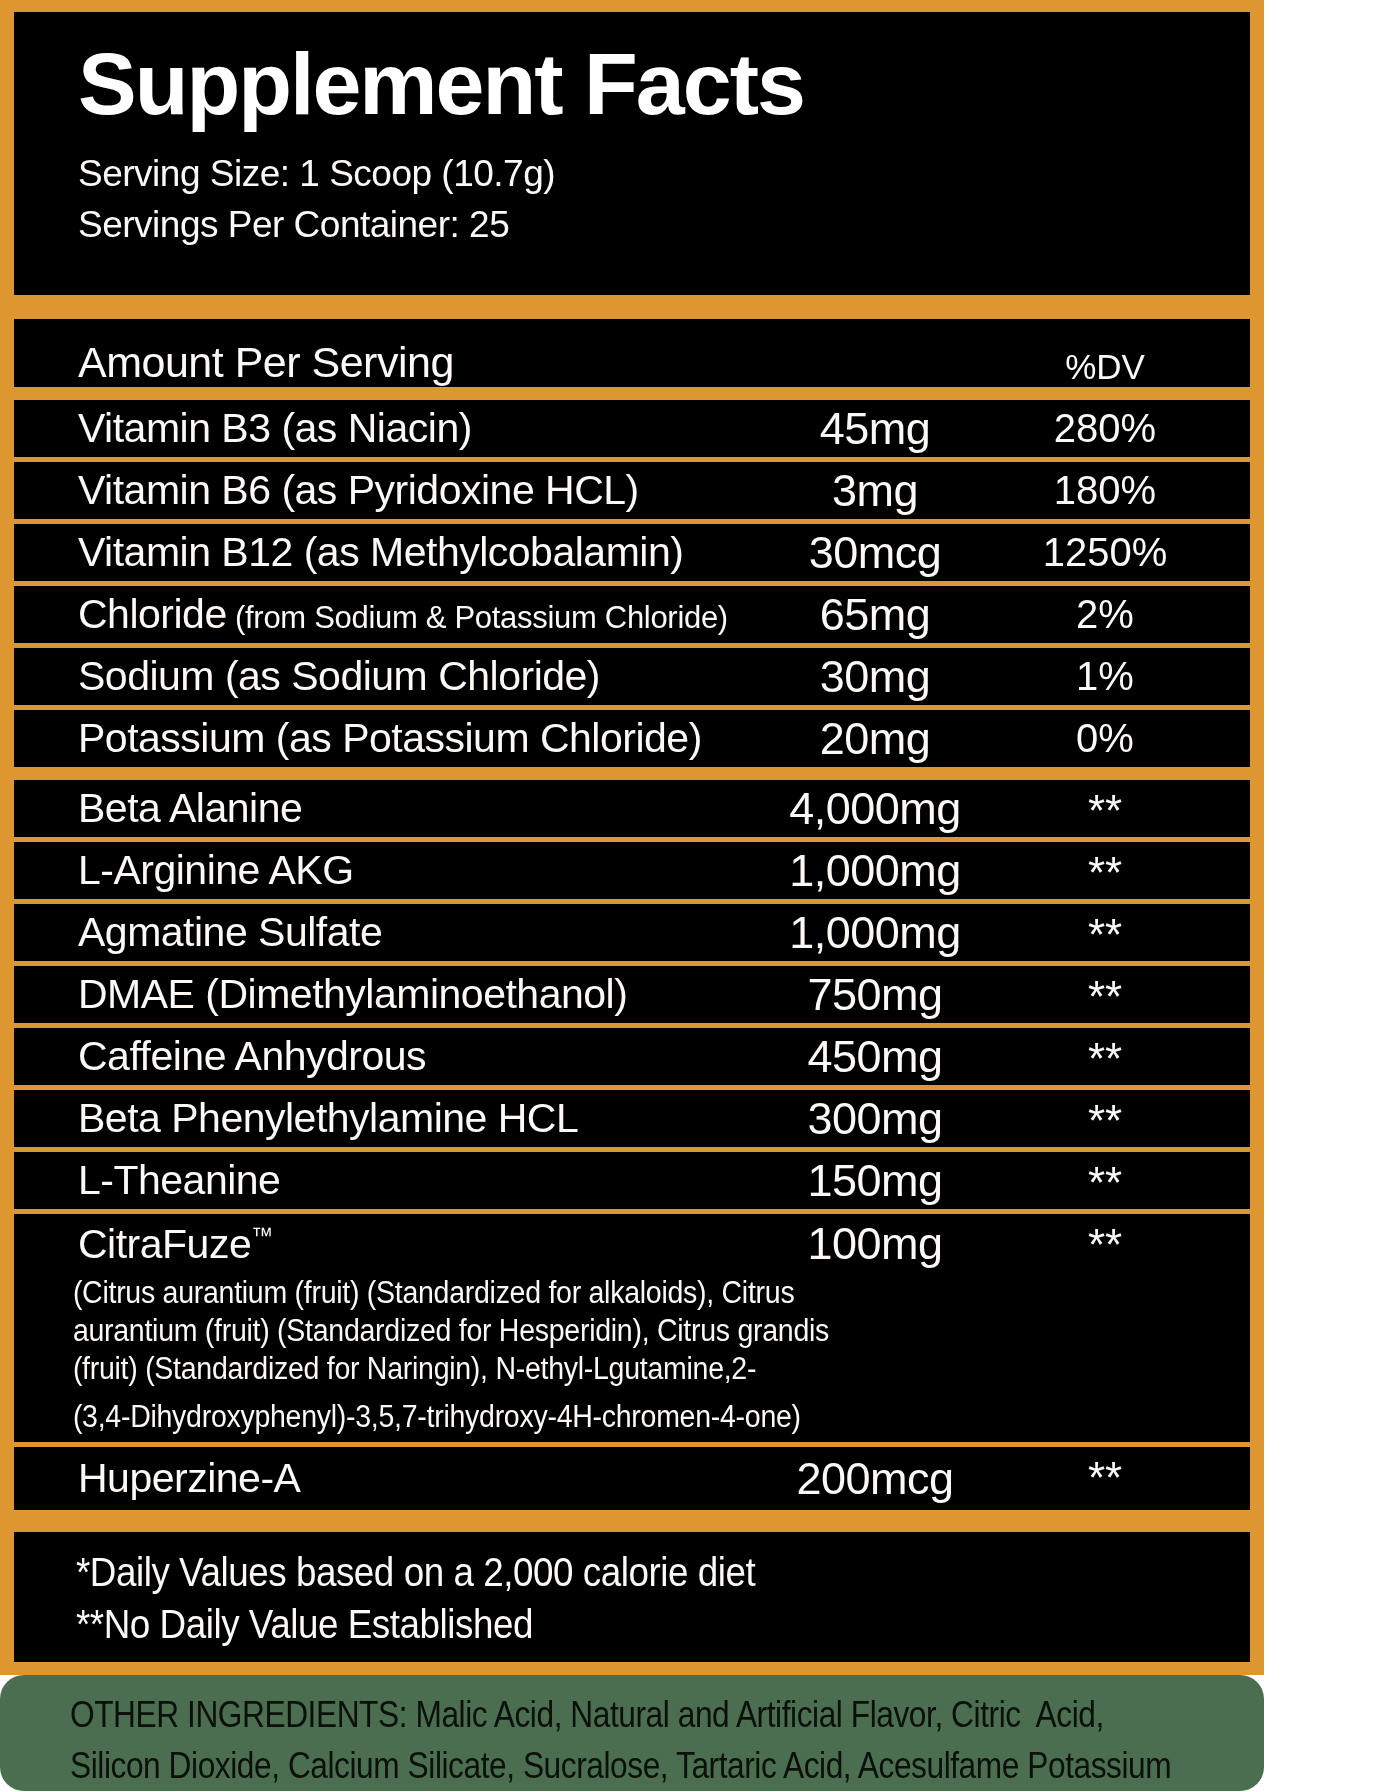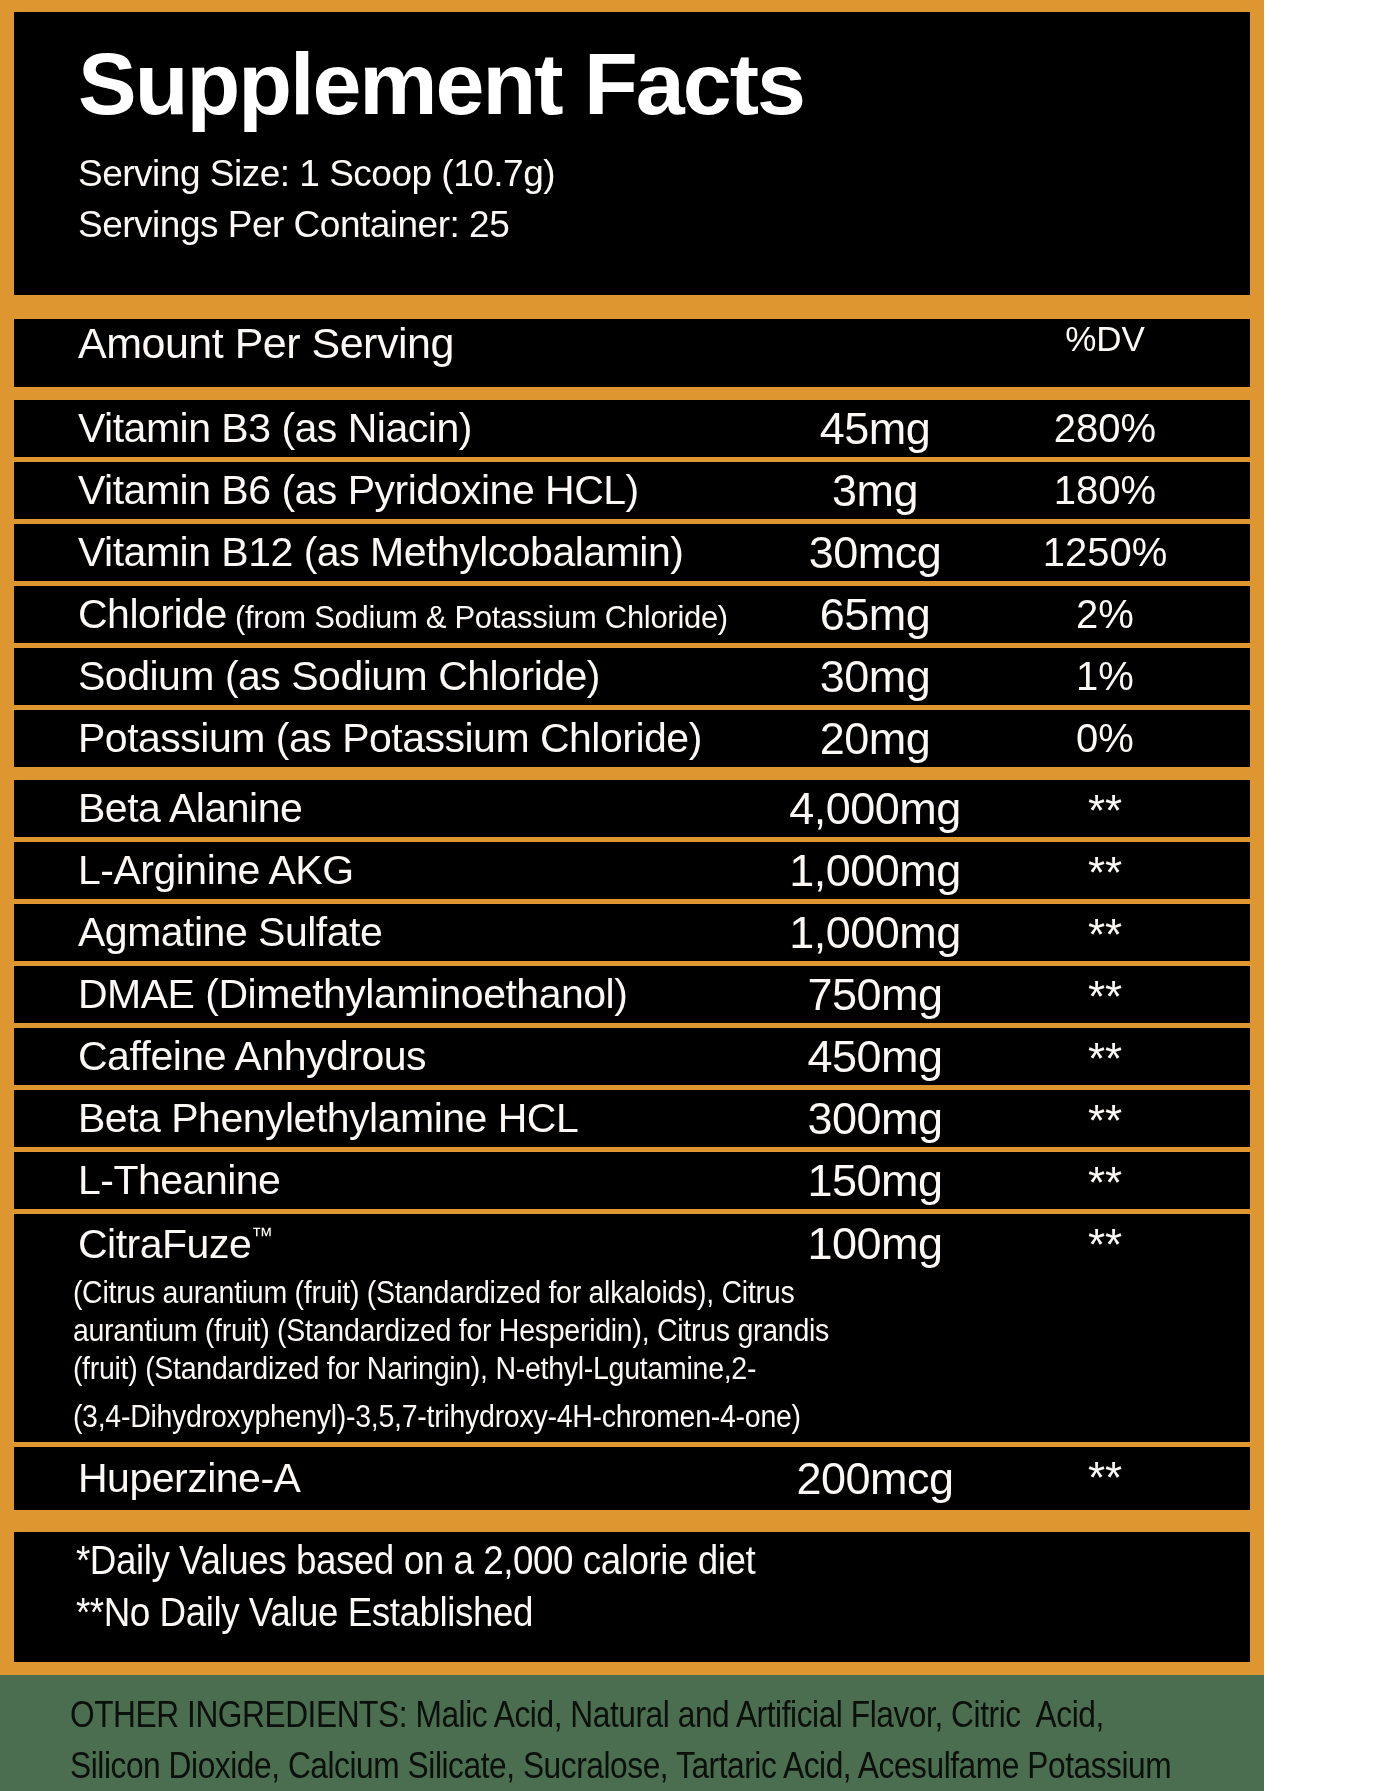--- a/index.html
+++ b/index.html
@@ -28,21 +28,21 @@
   
   .box-header{height:283px;padding:24px 0 0 64px;}
   .title{
     font-size:88px;line-height:96px;font-weight:bold;
     letter-spacing:-2px;color:#fff;
   }
   .serving-block{margin-top:16px;}
   .serving-line{font-size:37px;line-height:51px;letter-spacing:-0.5px;}
 
   
-  .box-amount{margin-top:24px;height:68px;display:flex;align-items:flex-start;}
+  .box-amount{margin-top:24px;height:68px;display:flex;align-items:flex-end;}
   .aps-label{flex:1;padding-left:64px;font-size:43px;letter-spacing:-0.5px;}
   .aps-dv{width:210px;text-align:center;font-size:35px;margin-right:40px;}
 
   
   .rows{}
   #rows-vitamins{margin-top:13px;}
   #rows-actives{margin-top:13px;}
   #rows-post{margin-top:5px;}
   .row{
     height:57px;display:flex;align-items:center;
@@ -63,30 +63,31 @@
   .citra-name{flex:1;padding-left:64px;font-size:41px;letter-spacing:-0.5px;}
   .citra-name sup{font-size:22px;vertical-align:super;}
   .citra-desc{
     padding-left:64px;width:1150px;
     transform:scaleX(0.92);transform-origin:left top;
   }
   .desc-line{font-size:31px;line-height:38px;letter-spacing:-0.3px;white-space:pre;}
   .desc-line:last-child{margin-top:10px;}
 
   
-  .box-foot{margin-top:22px;height:130px;padding:2px 0 0 62px;}
+  .box-foot{margin-top:22px;height:130px;padding:14px 0 0 62px;}
   .foot-line{
     font-size:40px;line-height:52px;letter-spacing:-0.5px;
     transform:scaleX(0.92);transform-origin:left top;white-space:pre;
   }
 
   
   .band-other{
     height:116px;background:var(--green);
     padding:14px 0 0 70px;
+    border-radius:24px;
   }
   .oi-line{
     color:var(--ink);font-size:36px;line-height:51px;
     letter-spacing:-0.5px;white-space:pre;
     transform:scaleX(0.88);transform-origin:left top;
   }
 </style>
 </head>
 <body>
 

